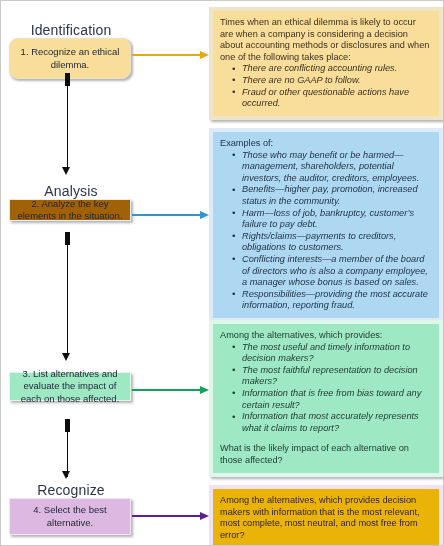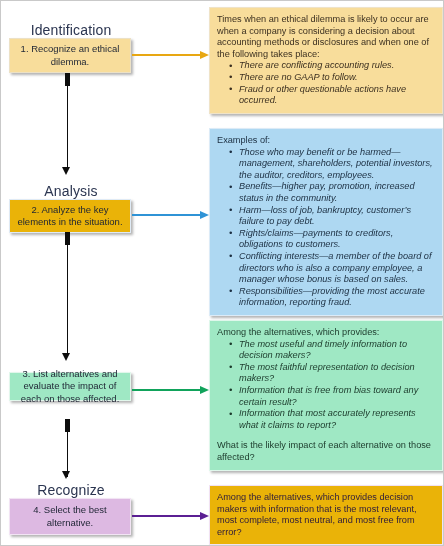--- a/index.html
+++ b/index.html
@@ -42,32 +42,32 @@
     align-items: center;
     justify-content: center;
     text-align: center;
     font-size: 9.5px;
     line-height: 12.5px;
     color: #1d2433;
     padding: 3px 4px;
   }
   .step-box span { display: block; }
 
-  #step1 { top: 37px;  height: 35px; background: #f8dd9b; border-color:#ece1c6; }
-  #step2 { top: 198px; height: 34px; background: #eab308; border-color:#dfeaf5; }
+  #step1 { top: 37px;  height: 41px; background: #f8dd9b; border-color:#ece1c6;border-radius:9px; }
+  #step2 { top: 198px; height: 22px; background: #a16207; border-color:#dfeaf5; }
   #step3 { top: 371px; height: 29px; background: #9fe8c4; border-color:#e2f7ec; }
   #step4 { top: 497px; height: 37px; background: #ddb9e2; border-color:#f2e4f4; }
 
   
   .panel {
     position: absolute;
     left: 208px;
     width: 234px;
     box-sizing: border-box;
-    border: 1px solid #0ea5e9;
+    border: 4px solid #0ea5e9;
     box-shadow: 1.5px 1.5px 2.5px rgba(0,0,0,.30);
     padding: 6px 8px 6px 7px;
     font-size: 9.2px;
     line-height: 11.6px;
     color: #1d2433;
   }
   #panel1 { top: 6px;   background: #f8dd9b; border-color:#efe3c8; color:#3c3020; }
   #panel2 { top: 127px; background: #aed8f2; border-color:#dcebf7; color:#1c2f42; }
   #panel3 { top: 319px; background: #9fe8c4; border-color:#dff7eb; color:#1b3a2b; }
   #panel4 { top: 484px; background: #eab308; border-color:#f1e2f3; color:#33203a; }

